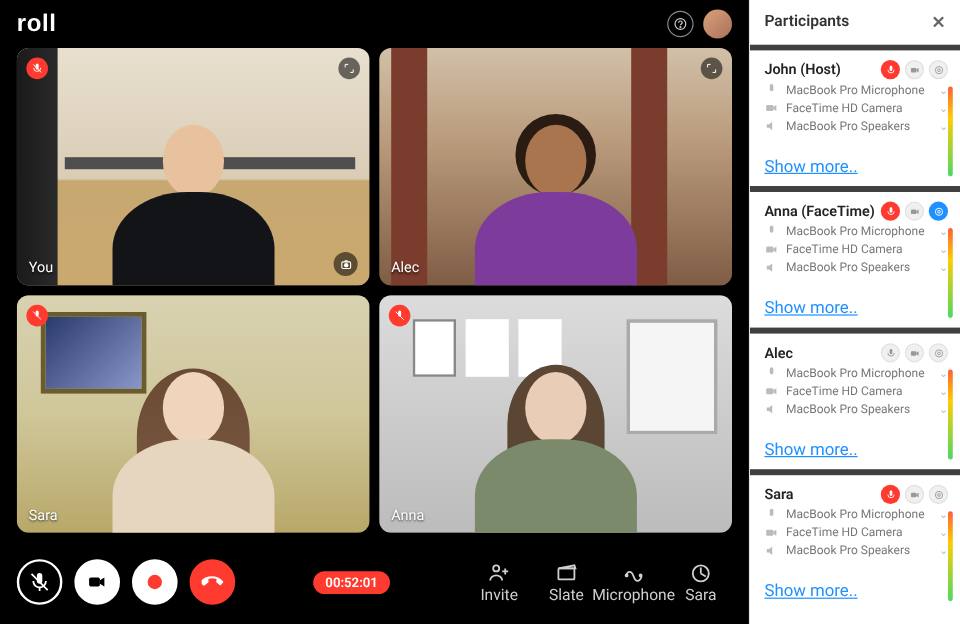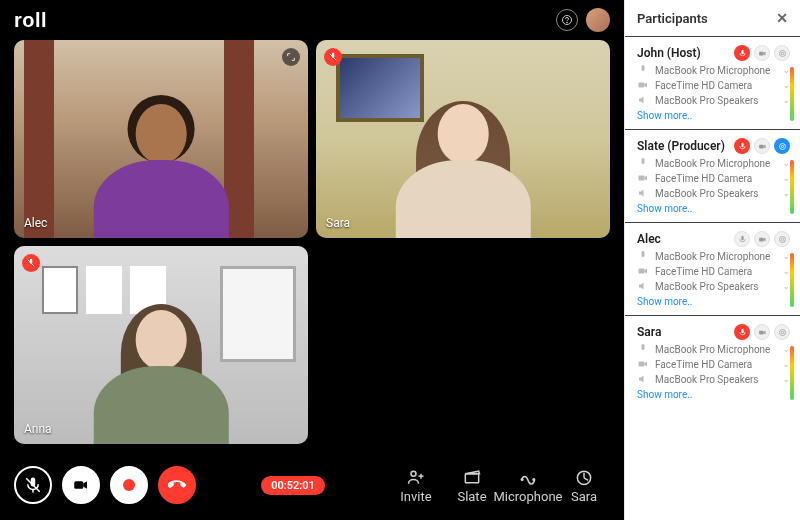--- a/index.html
+++ b/index.html
@@ -59,31 +59,31 @@
   .timer { background:#ff3b30; color:#fff; font-size:11px; font-weight:600; padding:3px 10px; border-radius:10px; margin: 12px auto; }
   .rtool { display:flex; flex-direction:column; align-items:center; color:#cfcfcf; font-size:13px; gap:2px; cursor:pointer; width:52px; }
   .rtool svg { width:20px; height:20px; }
   .right-tools { display:flex; gap:4px; }
 
   
   .panel { width: 176px; background:#fff; border-left:1px solid #e5e5e5; display:flex; flex-direction:column; font-size:11px; color:#333; }
   .panel-head { display:flex; align-items:center; padding:10px 12px; font-weight:600; font-size:13px; }
   .panel-head .close { margin-left:auto; cursor:pointer; color:#666; font-size:14px; }
   .plist { flex:1; overflow-y:auto; }
-  .part { padding:8px 10px 8px 12px; border-top:1px solid #404040; position:relative; }
+  .part { padding:8px 10px 8px 12px; border-top:5px solid #404040; position:relative; }
   .part-h { display:flex; align-items:center; gap:4px; }
   .pname { font-weight:600; font-size:12px; color:#222; flex:1; }
   .chip { width:16px; height:16px; border-radius:50%; display:flex; align-items:center; justify-content:center; font-size:9px; }
   .chip.red { background:#ff3b30; color:#fff; }
   .chip.blue { background:#1e90ff; color:#fff; }
   .chip.gray { background:#f0f0f0; color:#999; border:1px solid #e0e0e0; }
   .dev { display:flex; align-items:center; gap:6px; color:#777; font-size:10px; margin:3px 0 0 0; }
   .dev .dicon { width:12px; height:12px; color:#bbb; }
   .dev .chev { margin-left:auto; color:#bbb; font-size:9px; }
-  .show { color:#1e90ff; font-size:10px; margin-top:4px; cursor:pointer; }
+  .show { color:#1e90ff; font-size:14px; margin-top:20px; cursor:pointer;text-decoration:underline; }
   .meter { position:absolute; right:6px; top:30px; bottom:8px; width:4px; border-radius:2px; background:linear-gradient(180deg,#ff5e3a 0%, #ffcc00 35%, #4cd964 100%); }
 
   svg { display:block; }
 </style>
 </head>
 <body>
 
 <div class="stage">
   <div class="topbar">
     <div class="logo">roll</div>
@@ -93,20 +93,47 @@
           <circle cx="12" cy="12" r="9"></circle>
           <path d="M9 10a3 3 0 116 0c0 2-3 2-3 4"></path>
           <circle cx="12" cy="17" r="0.8" fill="currentColor"></circle>
         </svg>
     </div>
     <div class="avatar"></div>
   </div>
 
   <div class="grid">
 
+    <div class="tile">
+      <div class="bg scene-kitchen"></div>
+      <div class="person p1">
+          <div class="head"></div>
+          <div class="torso"></div>
+        </div>
+      <div class="badge left red">
+        <svg viewBox="0 0 24 24" width="10" height="10" fill="#fff">
+            <path d="M12 14a3 3 0 003-3V5a3 3 0 00-6 0v6a3 3 0 003 3z"></path>
+            <path d="M19 11a7 7 0 01-14 0" stroke="#fff" stroke-width="2" fill="none"></path>
+            <line x1="4" y1="4" x2="20" y2="20" stroke="#fff" stroke-width="2"></line>
+          </svg>
+      </div>
+      <div class="badge right dark">
+        <svg viewBox="0 0 24 24" width="10" height="10" stroke="#fff" stroke-width="2" fill="none">
+            <path d="M4 10V4h6M20 14v6h-6"></path>
+          </svg>
+      </div>
+      <div class="name">You</div>
+      <div class="cam-btn">
+        <svg viewBox="0 0 24 24" width="11" height="11" fill="#fff">
+            <circle cx="12" cy="13" r="4"></circle>
+            <rect x="4" y="7" width="16" height="12" rx="2" fill="none" stroke="#fff" stroke-width="2"></rect>
+            <rect x="9" y="4" width="6" height="3" rx="1"></rect>
+          </svg>
+      </div>
+    </div>
 
     <div class="tile">
       <div class="bg scene-porch"></div>
       <div class="person p2">
           <div class="hair"></div>
           <div class="head"></div>
           <div class="torso"></div>
         </div>
       <div class="badge right dark">
         <svg viewBox="0 0 24 24" width="10" height="10" stroke="#fff" stroke-width="2" fill="none">
@@ -255,21 +282,21 @@
             <path d="M4 9v6h4l5 4V5L8 9H4z"></path>
           </svg>
           <span>MacBook Pro Speakers</span>
           <span class="chev">⌄</span>
         </div>
         <div class="show">Show more..</div>
         <div class="meter"></div>
       </div>
       <div class="part">
         <div class="part-h">
-          <div class="pname">Slate (Producer)</div>
+          <div class="pname">Anna (FaceTime)</div>
           <div class="chip red">
             <svg viewBox="0 0 24 24" width="9" height="9" fill="currentColor">
               <path d="M12 14a3 3 0 003-3V5a3 3 0 00-6 0v6a3 3 0 003 3z"></path>
               <path d="M19 11a7 7 0 01-14 0" stroke="currentColor" stroke-width="2" fill="none"></path>
             </svg>
           </div>
           <div class="chip gray">
             <svg viewBox="0 0 24 24" width="9" height="9" fill="currentColor">
               <rect x="3" y="7" width="12" height="10" rx="2"></rect>
               <path d="M15 10l5-3v10l-5-3z"></path>

